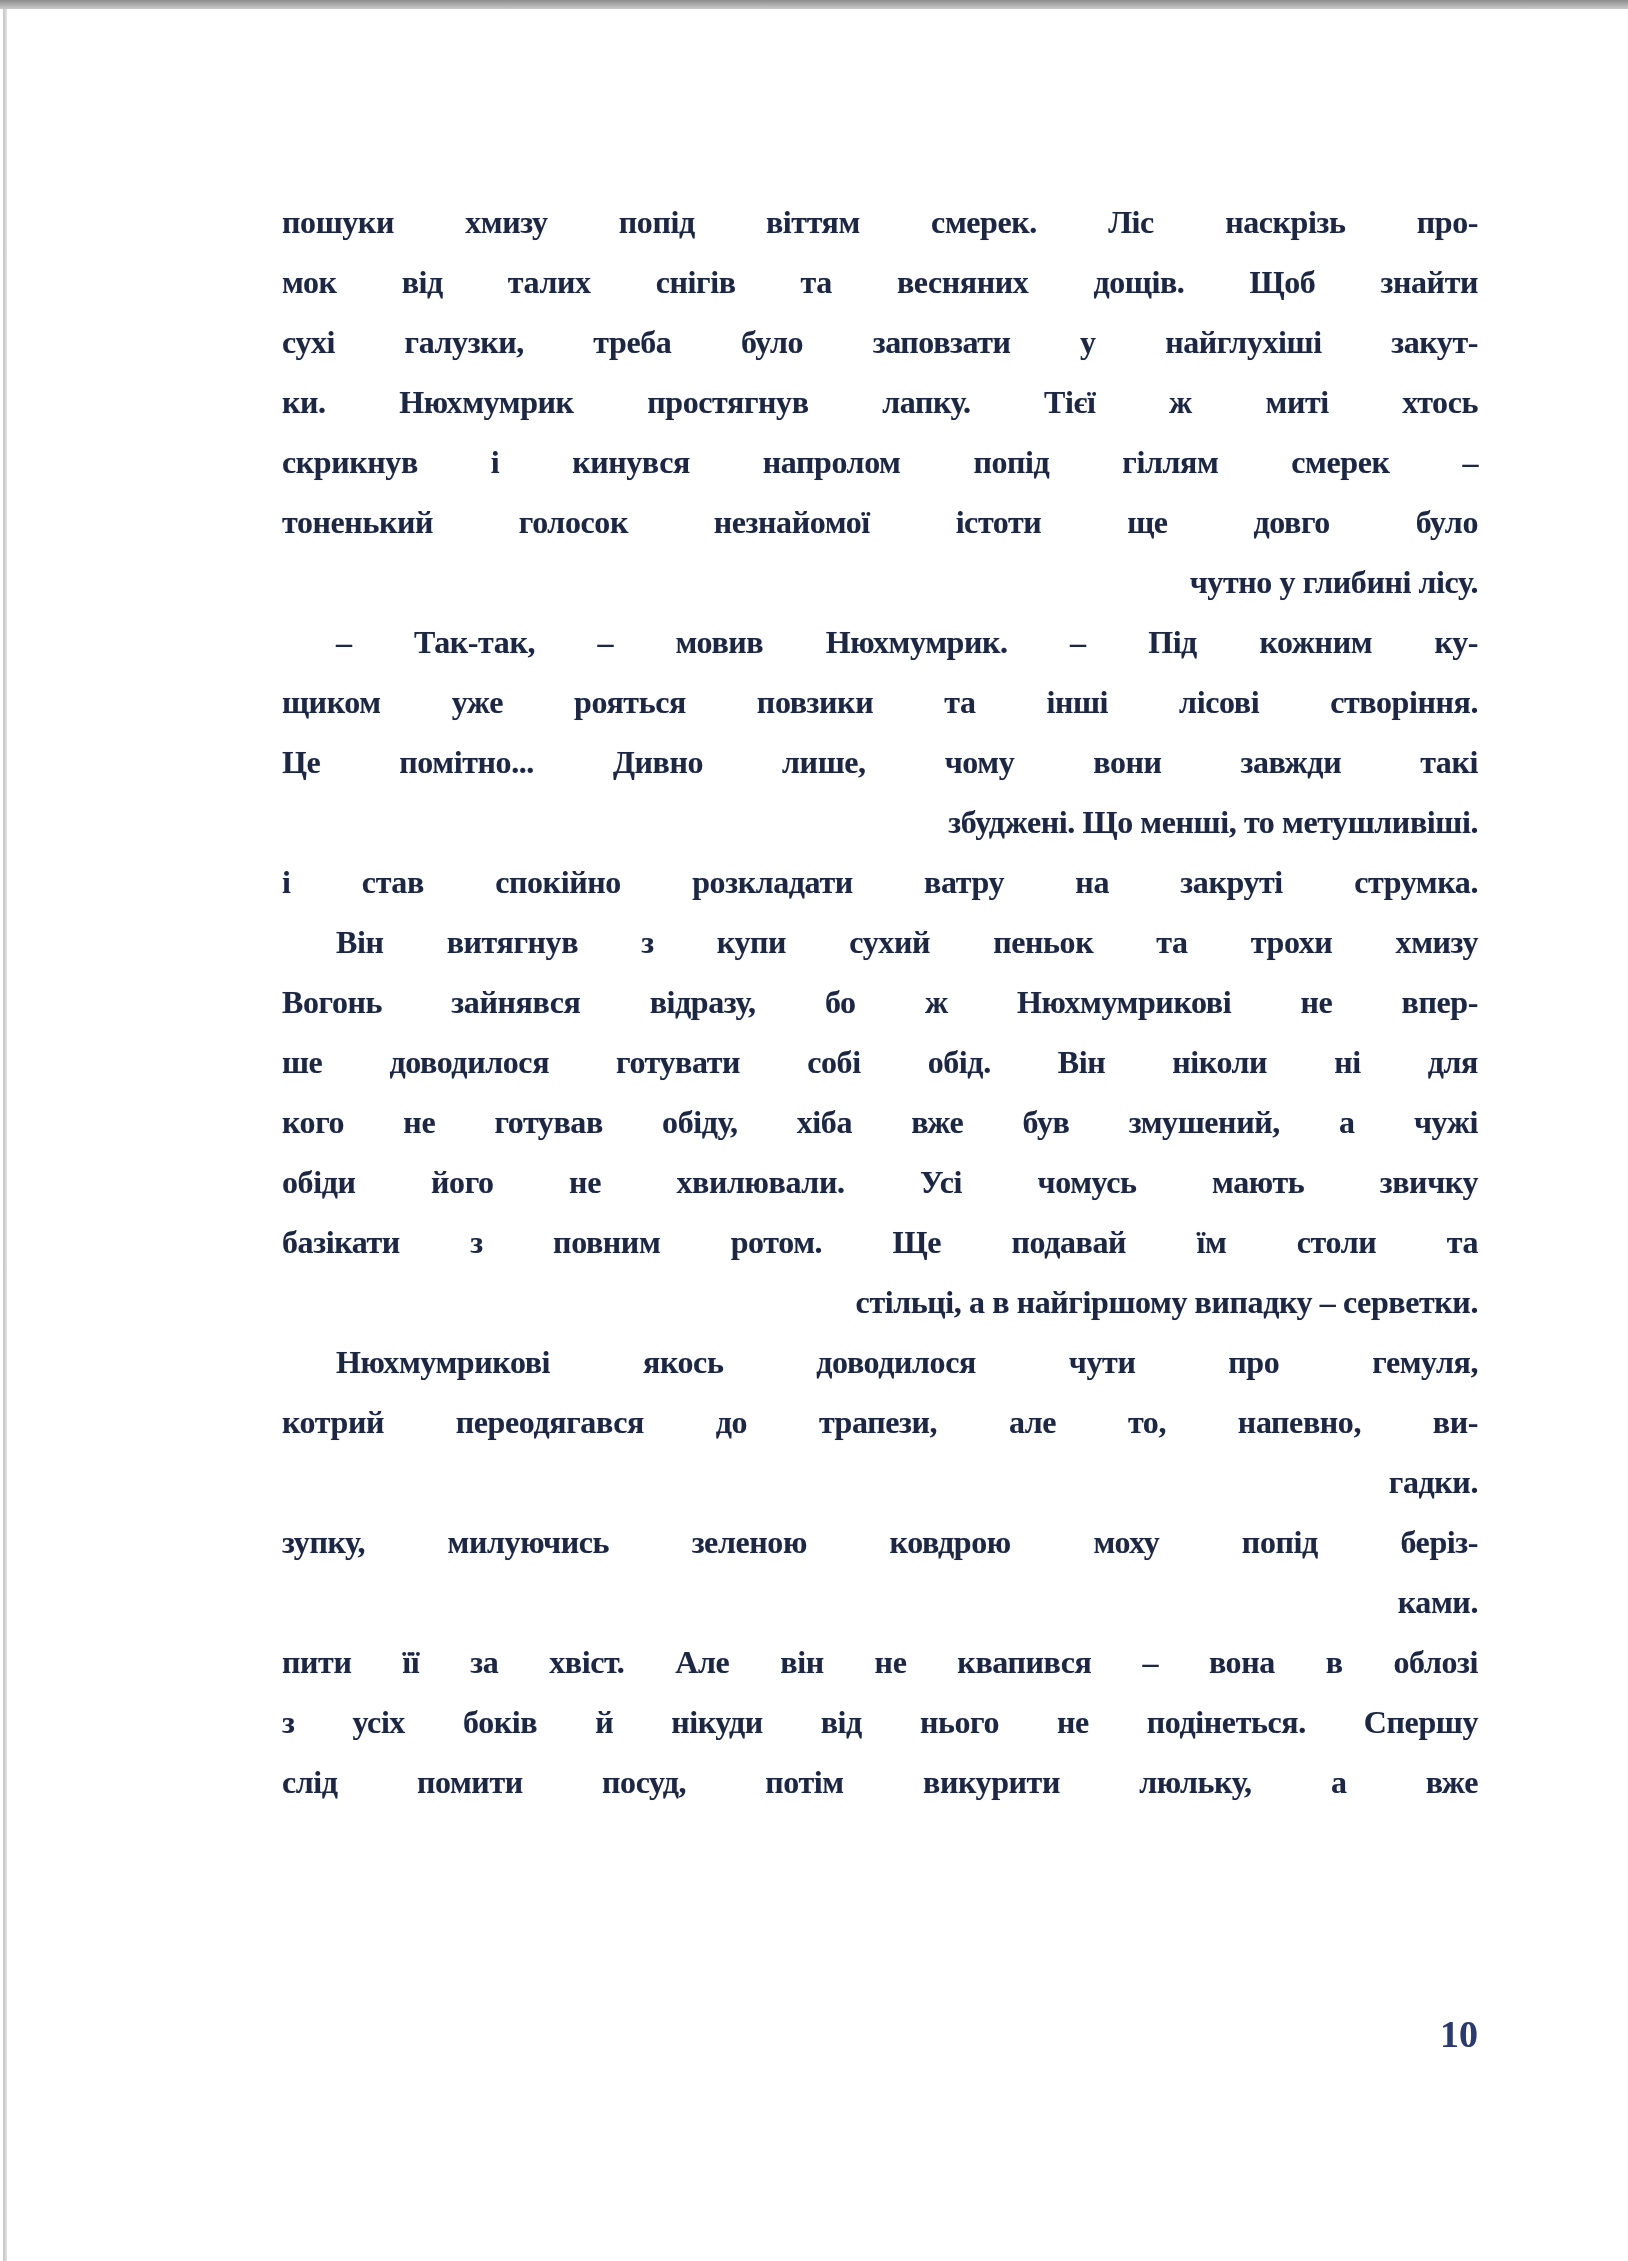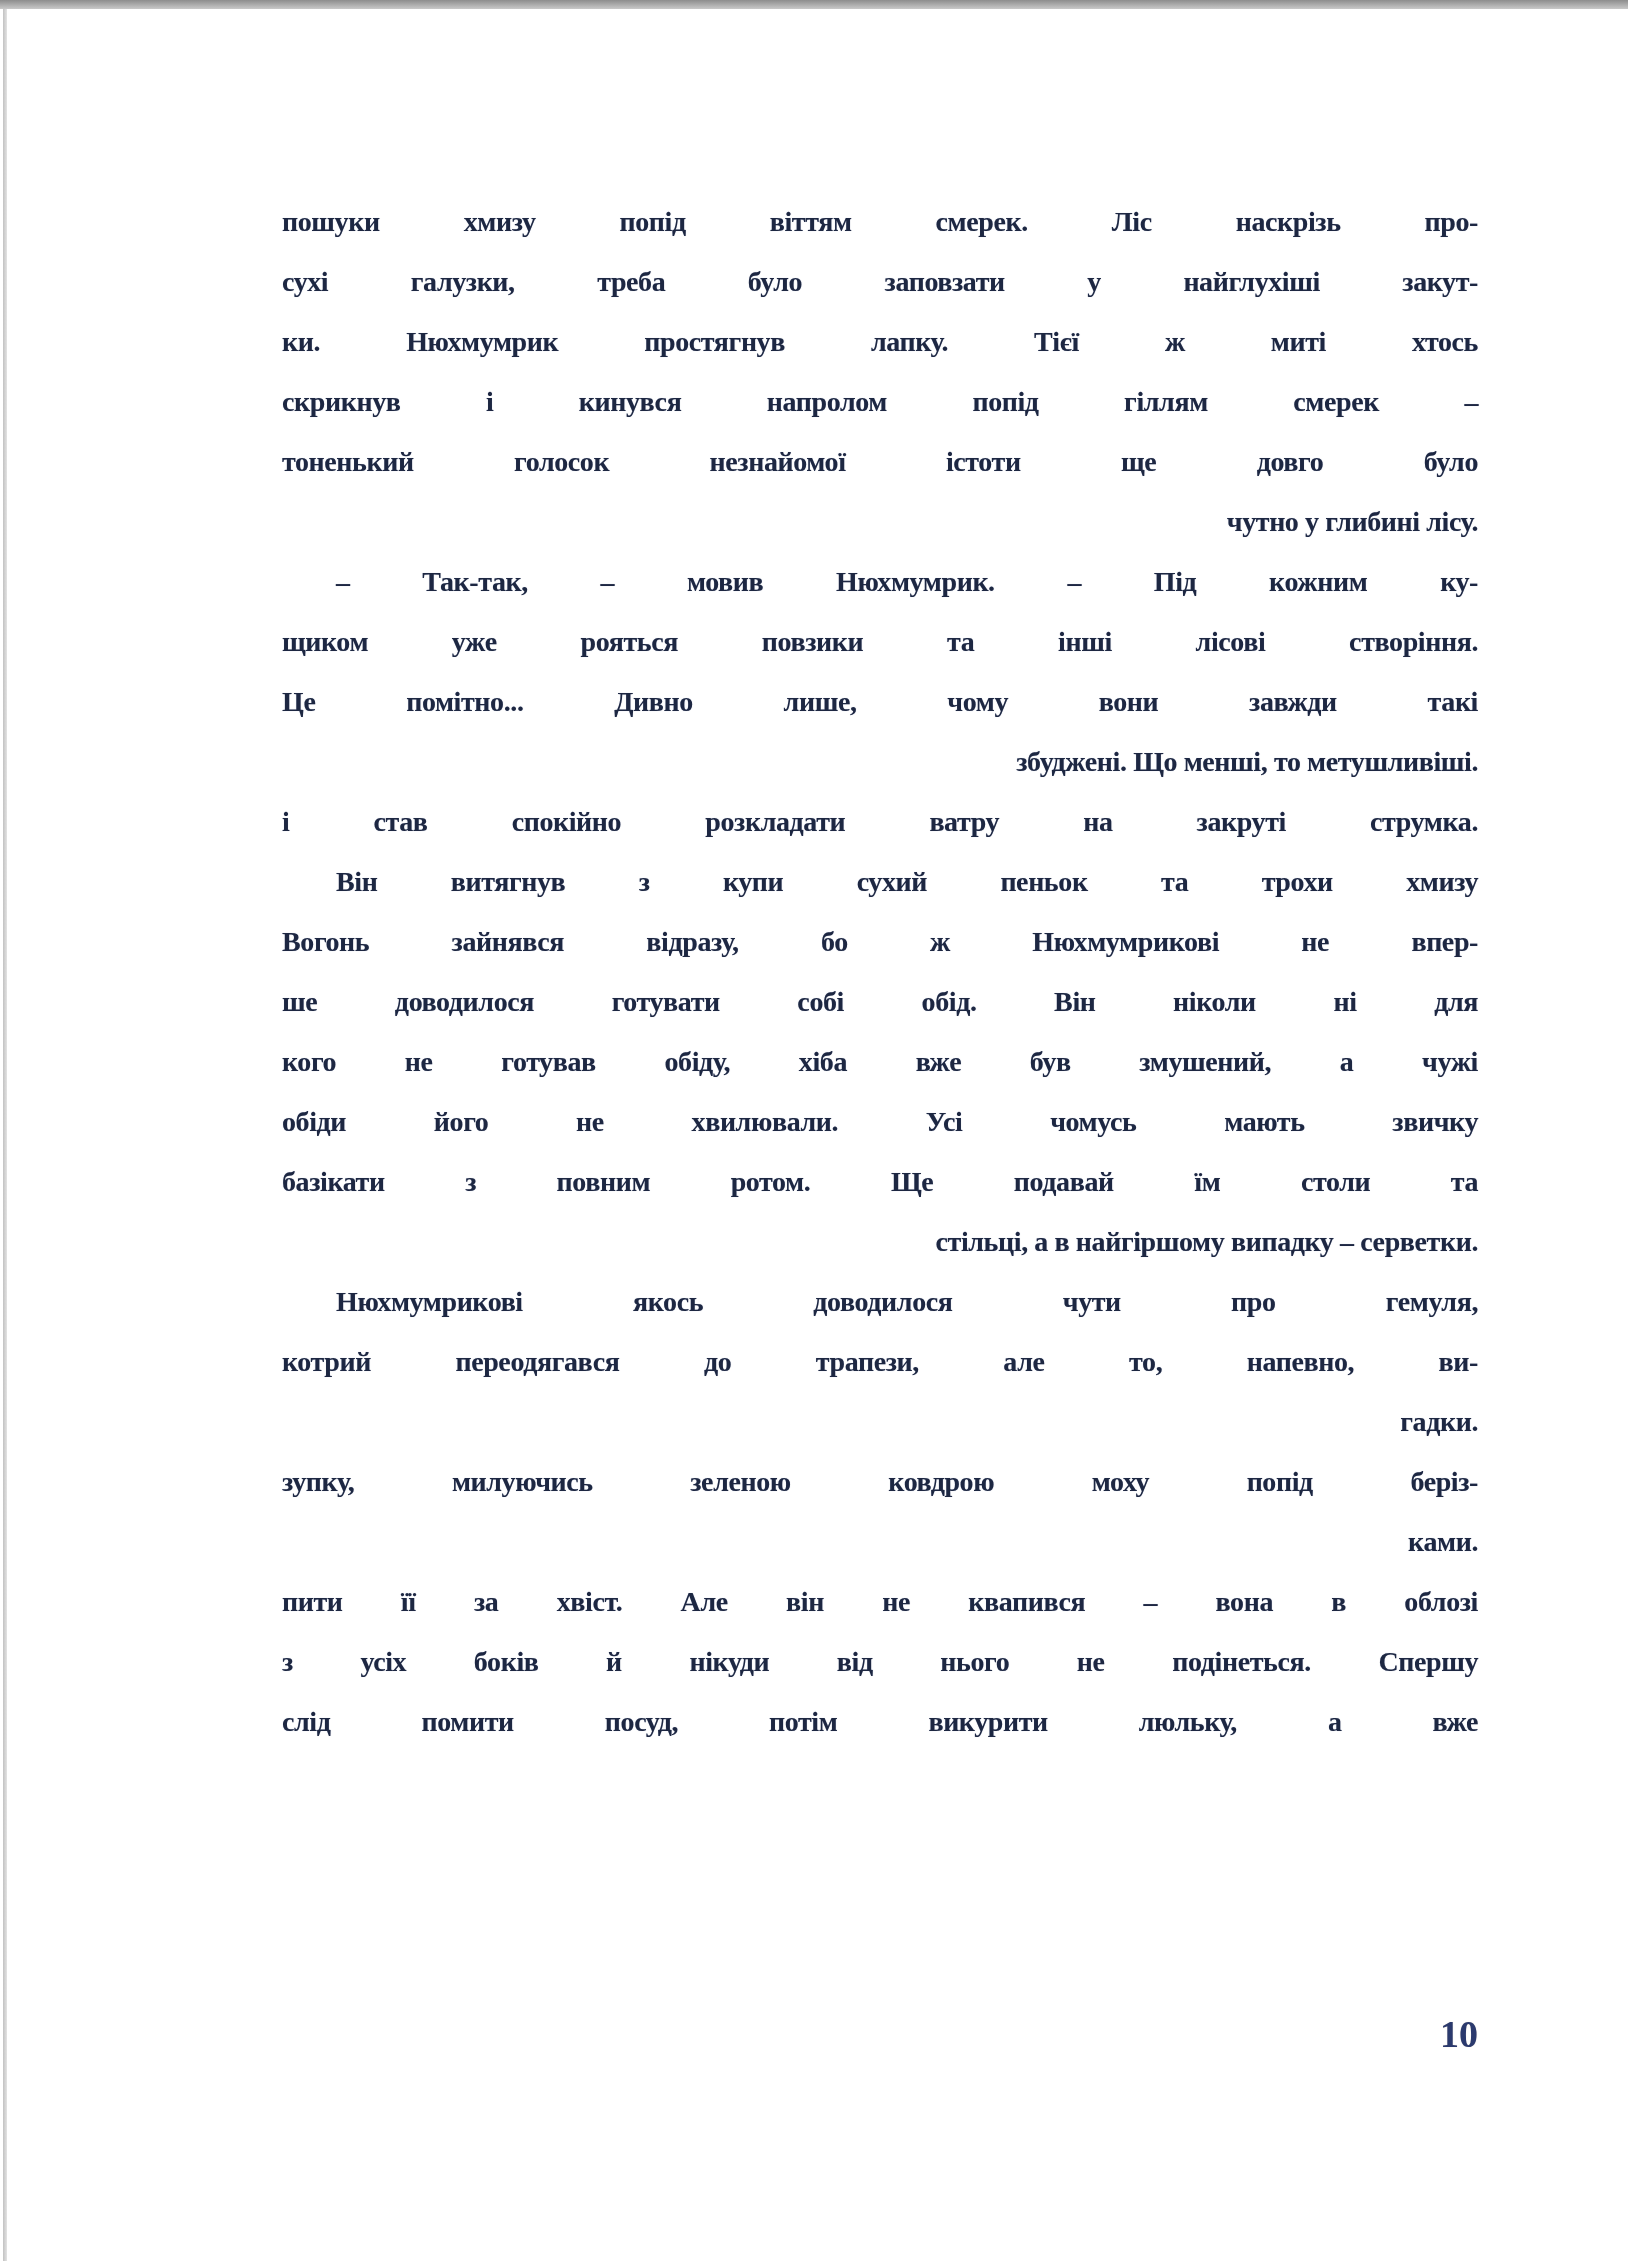--- a/index.html
+++ b/index.html
@@ -24,21 +24,21 @@
     position: absolute;
     left: 3.4px; top: 8.5px; bottom: 0;
     width: 3.4px;
     background: linear-gradient(90deg, #c2c2c2, #e3e3e3);
   }
   .text-block {
     position: absolute;
     left: 282px;
     top: 192px;
     width: 1196px;
-    font-size: 28px;
+    font-size: 32px;
     line-height: 60px;
     font-weight: 700;
     letter-spacing: -0.4px;
     color: #1d2742;
     text-shadow: 0 0 0.8px rgba(40,60,120,0.35);
   }
   .line {
     text-align: right;
     white-space: normal;
   }
@@ -63,20 +63,21 @@
 </style>
 </head>
 <body>
 
 <div class="scan-top-edge"></div>
 <div class="scan-left-edge"></div>
 
 <div class="text-block" id="text-block">
     <div>
       <div class="line j">пошуки хмизу попід віттям смерек. Ліс наскрізь про-</div>
+      <div class="line j">мок від талих снігів та весняних дощів. Щоб знайти</div>
       <div class="line j">сухі галузки, треба було заповзати у найглухіші закут-</div>
       <div class="line j">ки. Нюхмумрик простягнув лапку. Тієї ж миті хтось</div>
       <div class="line j">скрикнув і кинувся напролом попід гіллям смерек –</div>
       <div class="line j">тоненький голосок незнайомої істоти ще довго було</div>
       <div class="line">чутно у глибині лісу.</div>
     </div>
     <div>
       <div class="line j ind">– Так-так, – мовив Нюхмумрик. – Під кожним ку-</div>
       <div class="line j">щиком уже рояться повзики та інші лісові створіння.</div>
       <div class="line j">Це помітно... Дивно лише, чому вони завжди такі</div>

